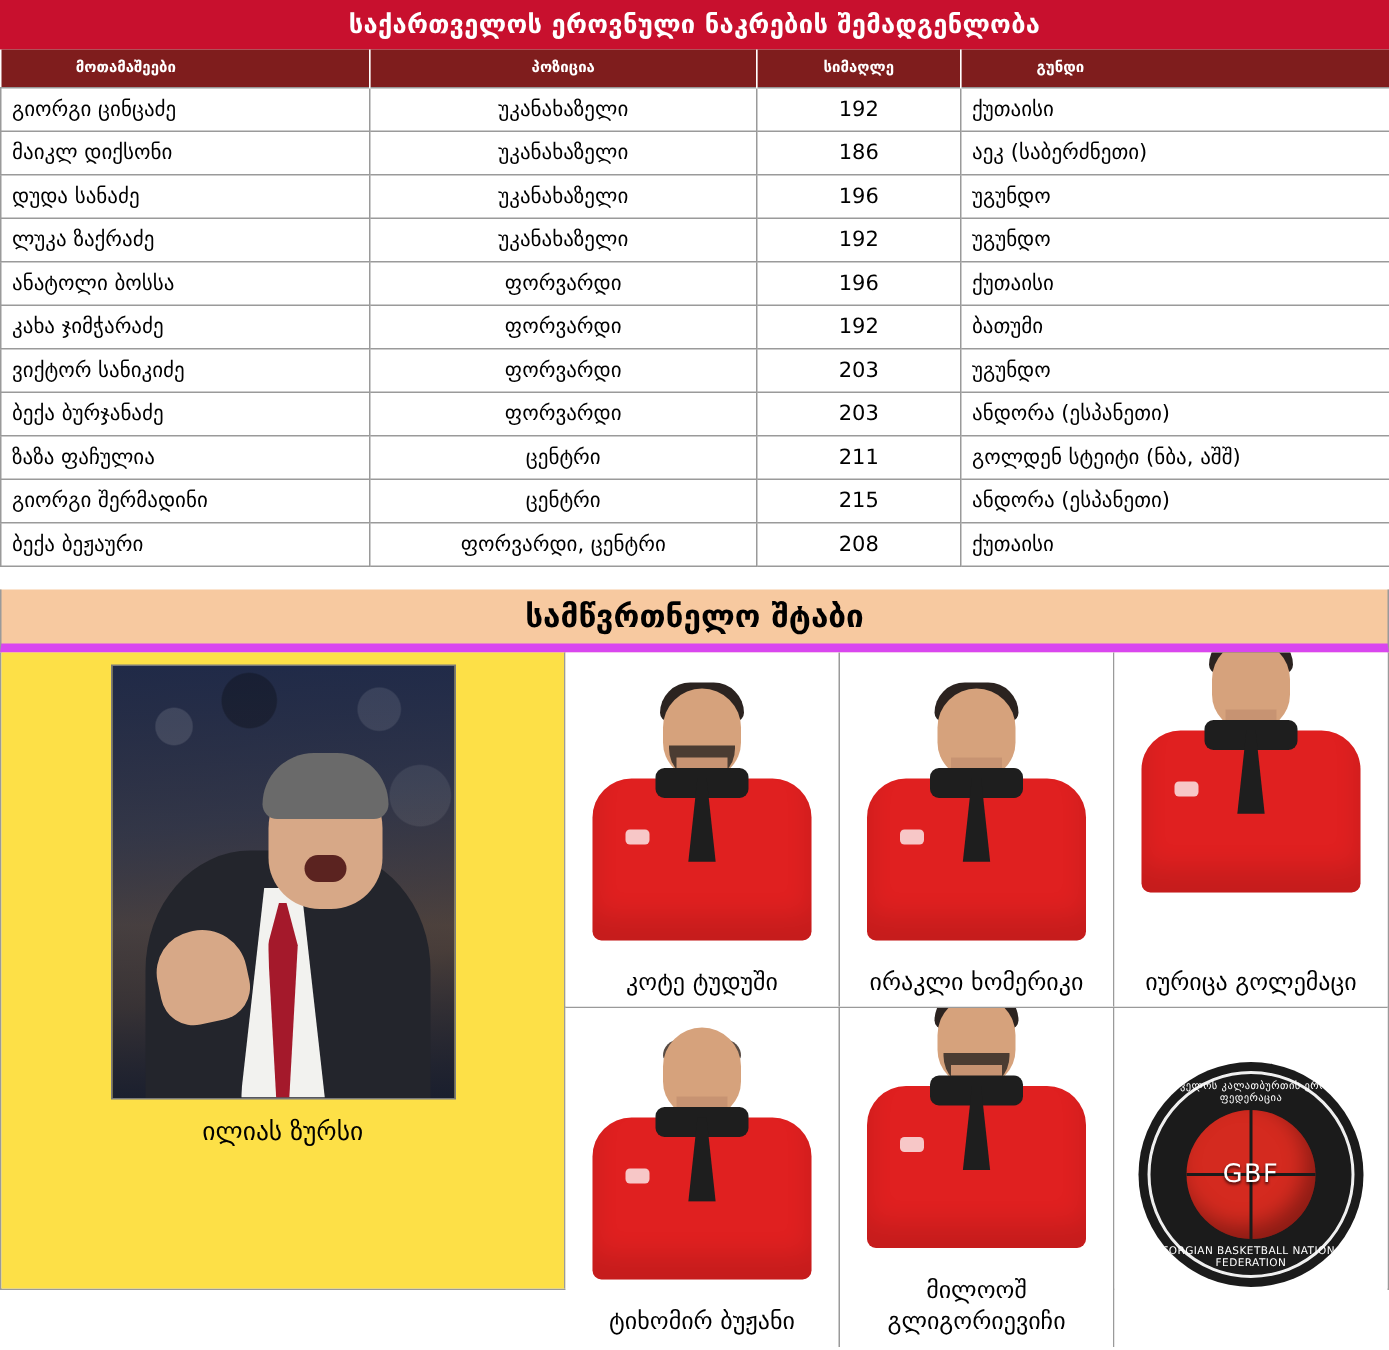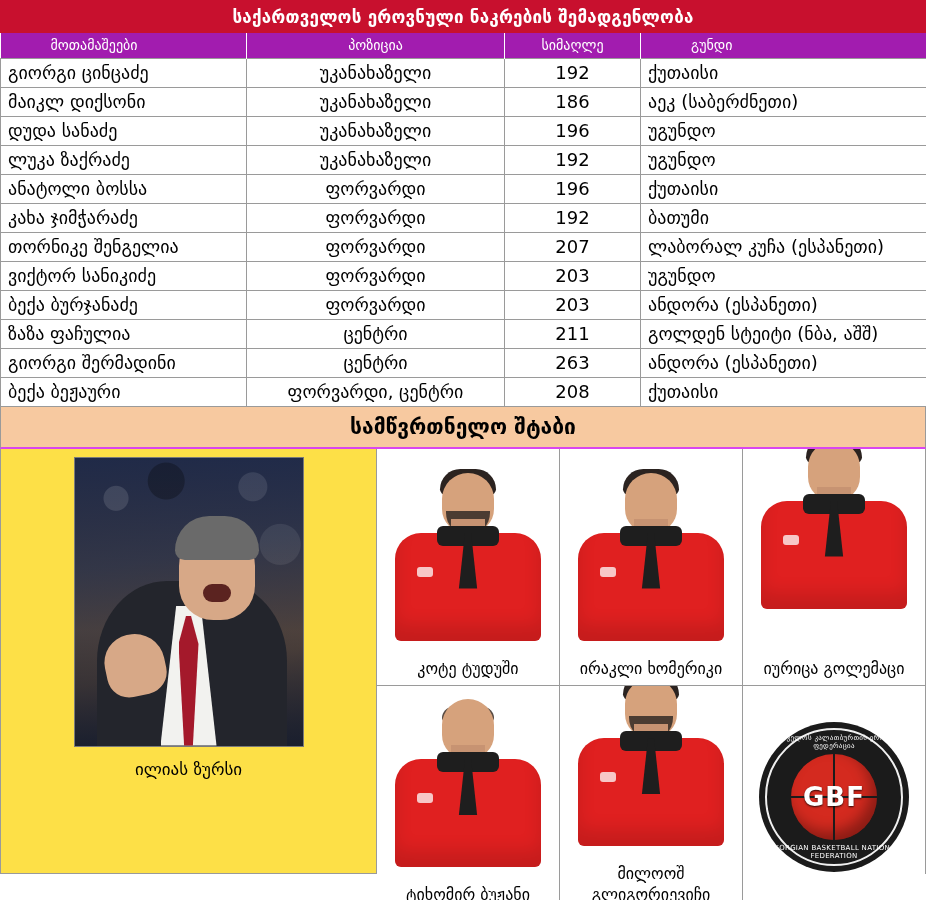--- a/index.html
+++ b/index.html
@@ -34,35 +34,35 @@
     width: 926px;
     border-collapse: collapse;
     table-layout: fixed;
   }
   table.roster col.c-name   { width: 246px; }
   table.roster col.c-pos    { width: 258px; }
   table.roster col.c-height { width: 136px; }
   table.roster col.c-team   { width: 286px; }
 
   table.roster thead th {
-    background: #a21caf;
+    background: #7f1d1d;
     color: #ffffff;
-    font-size: 14px;
-    font-weight: normal;
+    font-size: 10px;
+    font-weight: bold;
     height: 25px;
     padding: 0 6px;
     border-right: 1px solid #ffffff;
     text-align: center;
   }
   table.roster thead th:last-child { border-right: none; }
   table.roster thead th.left { text-align: left; padding-left: 50px; }
 
   table.roster tbody td {
     height: 29px;
-    font-size: 18px;
+    font-size: 14px;
     color: #000000;
     border: 1px solid #9a9a9a;
     padding: 0 7px;
     background: #ffffff;
     white-space: nowrap;
     overflow: hidden;
   }
   table.roster tbody td.name   { text-align: left; }
   table.roster tbody td.pos    { text-align: center; }
   table.roster tbody td.height { text-align: center; }
@@ -73,21 +73,22 @@
     height: 42px;
     background: #f7c9a0;
     color: #000000;
     display: flex;
     align-items: center;
     justify-content: center;
     font-size: 21px;
     font-weight: bold;
     border-left: 1px solid #9a9a9a;
     border-right: 1px solid #9a9a9a;
-    border-bottom: 2px solid #d946ef;
+    border-bottom: 6px solid #d946ef;
+    margin-top: 15px;
   }
   
   .staff-grid {
     display: flex;
     width: 926px;
     height: 425px;
     border-left: 1px solid #9a9a9a;
     border-right: 1px solid #9a9a9a;
     border-bottom: 1px solid #9a9a9a;
   }
@@ -304,22 +305,22 @@
     left: 50%; top: 0; width: 2px; height: 100%;
     transform: translateX(-50%);
   }
   .gbf-logo .ball::after {
     top: 50%; left: 0; height: 2px; width: 100%;
     transform: translateY(-50%);
   }
   .gbf-logo .gbf-text {
     position: absolute;
     color: #ffffff;
-    font-size: 26px;
-    font-weight: bold;
+    font-size: 17px;
+    font-weight: normal;
     letter-spacing: 1px;
     text-shadow: 0 1px 2px rgba(0,0,0,.8);
   }
   .gbf-logo .arc-top,
   .gbf-logo .arc-bottom {
     position: absolute;
     width: 100%;
     text-align: center;
     color: #ffffff;
     font-size: 7px;
@@ -383,47 +384,41 @@
         <td class="height">196</td>
         <td class="team">ქუთაისი</td>
       </tr>
       <tr>
         <td class="name">კახა ჯიმჭარაძე</td>
         <td class="pos">ფორვარდი</td>
         <td class="height">192</td>
         <td class="team">ბათუმი</td>
       </tr>
       <tr>
-        <td class="name">თორნიკე შენგელია</td>
-        <td class="pos">ფორვარდი</td>
-        <td class="height">207</td>
-        <td class="team">ლაბორალ კუჩა (ესპანეთი)</td>
-      </tr>
-      <tr>
         <td class="name">ვიქტორ სანიკიძე</td>
         <td class="pos">ფორვარდი</td>
         <td class="height">203</td>
         <td class="team">უგუნდო</td>
       </tr>
       <tr>
         <td class="name">ბექა ბურჯანაძე</td>
         <td class="pos">ფორვარდი</td>
         <td class="height">203</td>
         <td class="team">ანდორა (ესპანეთი)</td>
       </tr>
       <tr>
         <td class="name">ზაზა ფაჩულია</td>
         <td class="pos">ცენტრი</td>
         <td class="height">211</td>
         <td class="team">გოლდენ სტეიტი (ნბა, აშშ)</td>
       </tr>
       <tr>
         <td class="name">გიორგი შერმადინი</td>
         <td class="pos">ცენტრი</td>
-        <td class="height">263</td>
+        <td class="height">215</td>
         <td class="team">ანდორა (ესპანეთი)</td>
       </tr>
       <tr>
         <td class="name">ბექა ბეჟაური</td>
         <td class="pos">ფორვარდი, ცენტრი</td>
         <td class="height">208</td>
         <td class="team">ქუთაისი</td>
       </tr>
     </tbody>
   </table>

